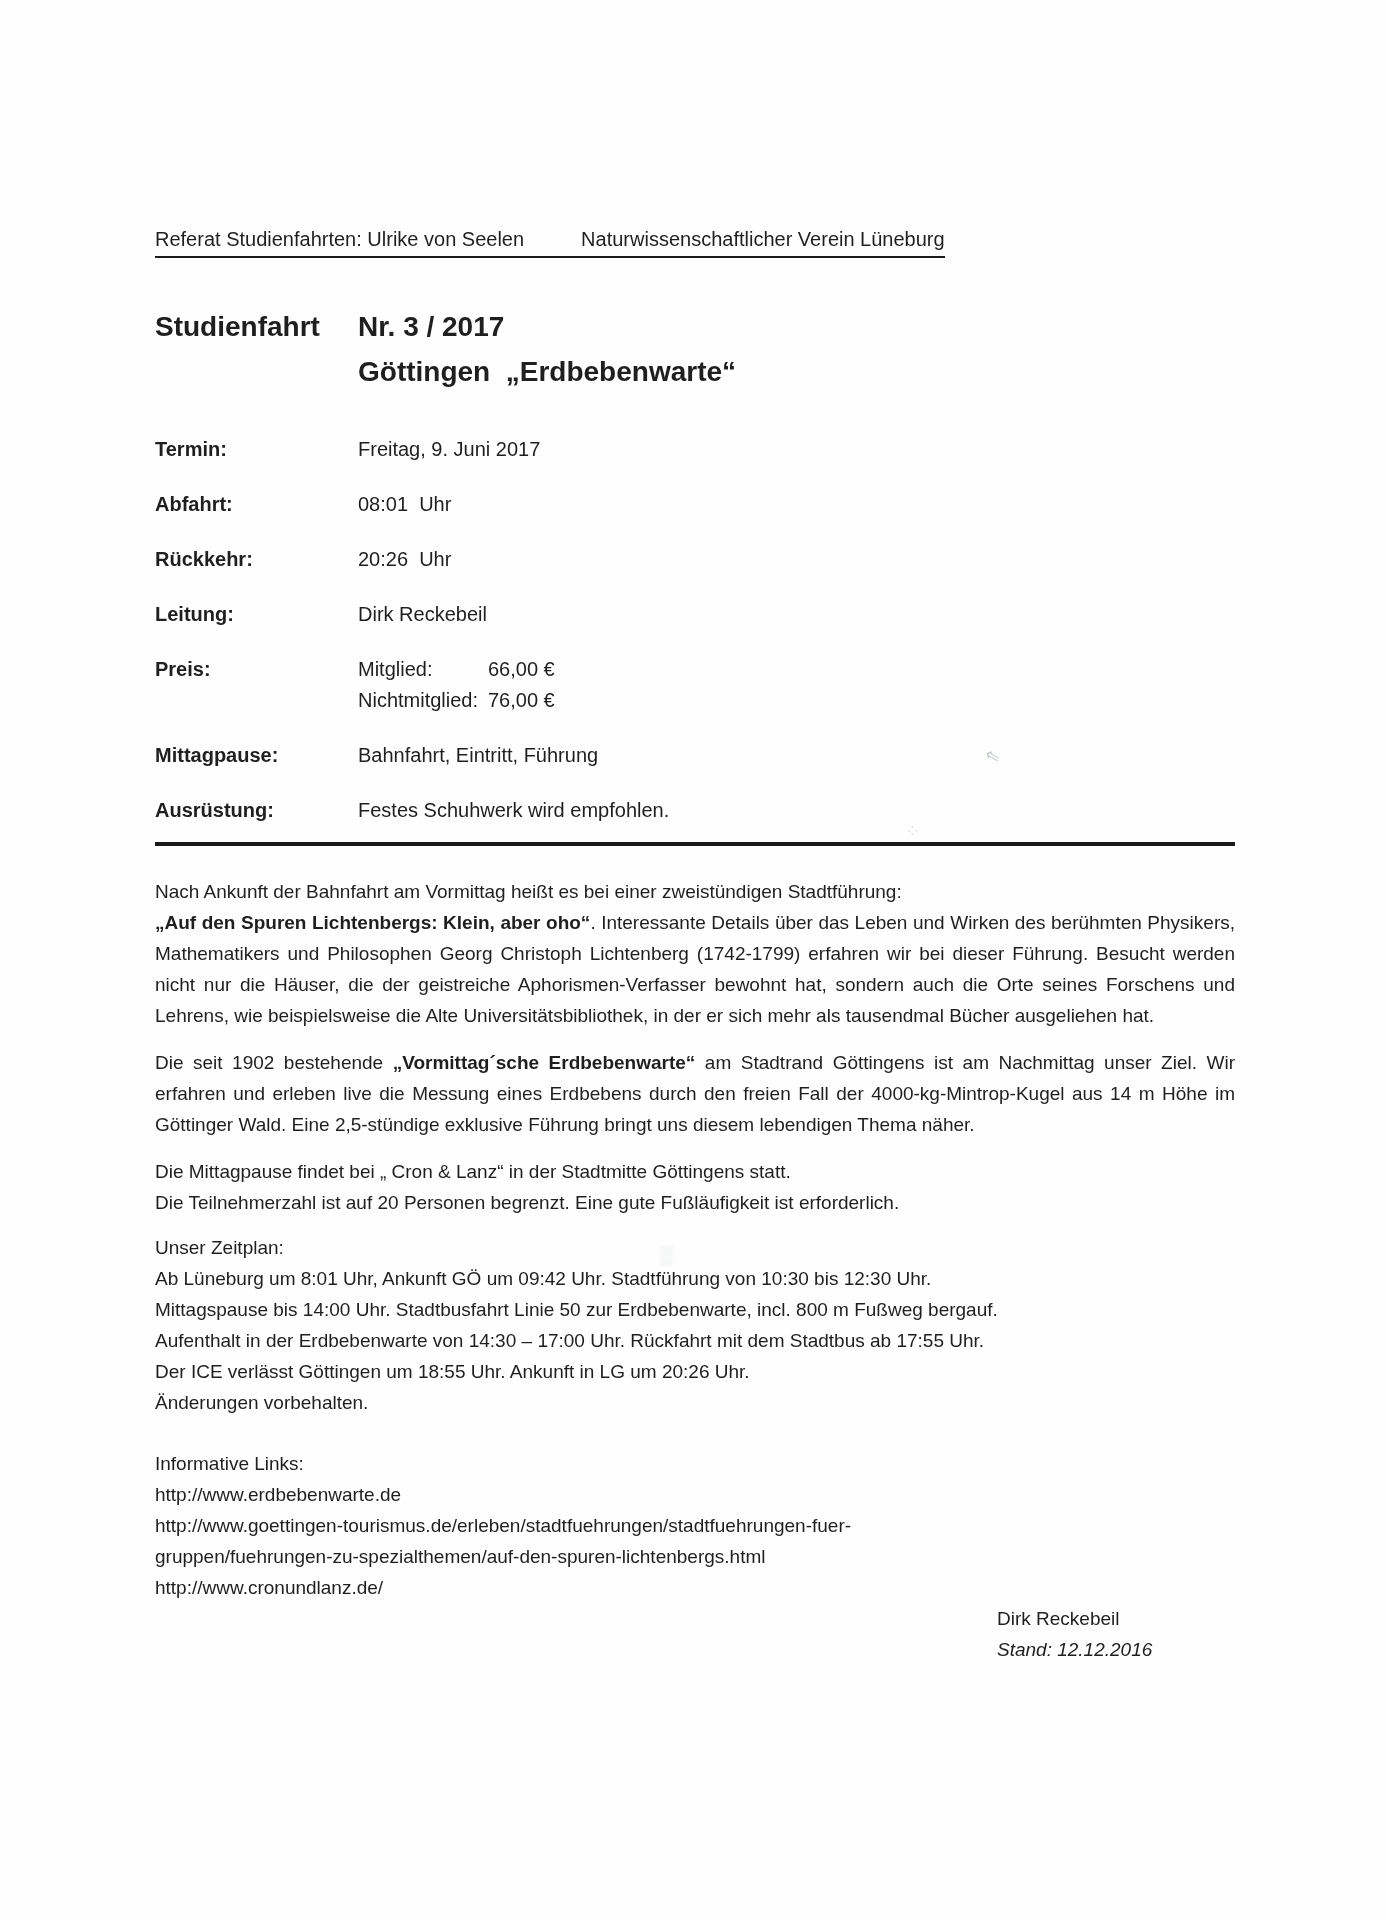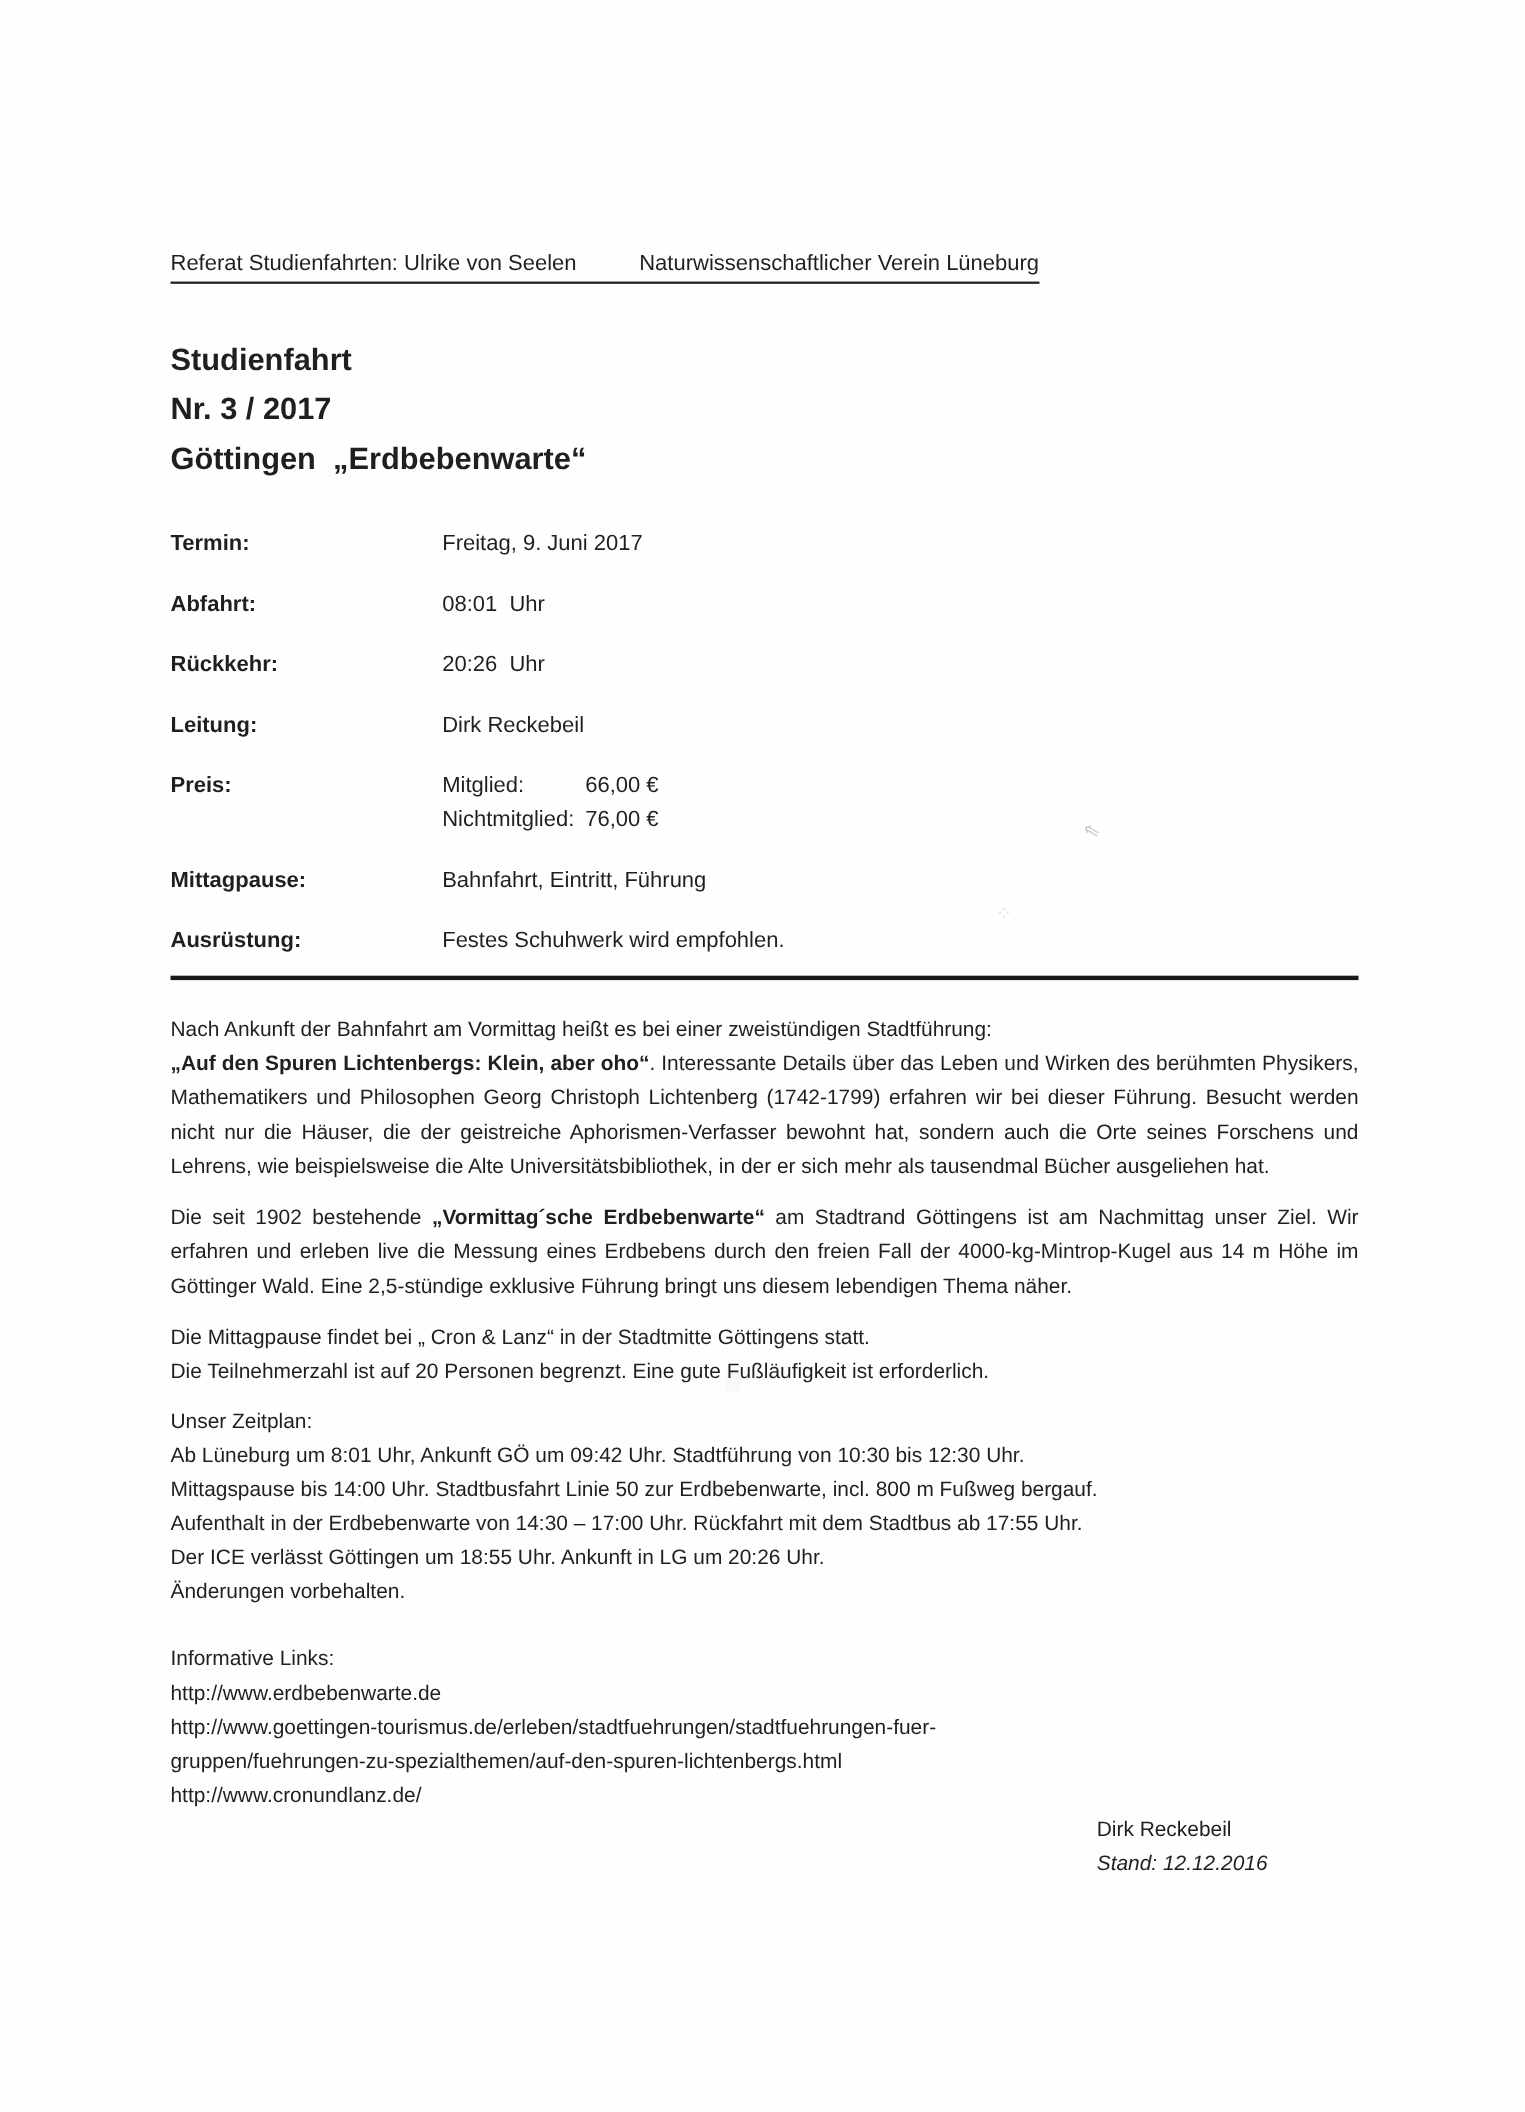--- a/index.html
+++ b/index.html
@@ -31,32 +31,30 @@
   }
   .doc-header .hdr-left { margin-right: 57px; }
 
   
   .title-row {
     display: flex;
     margin-top: 46px;
     font-weight: bold;
     font-size: 28px;
     line-height: 45px;
-    flex-direction: column;
   }
   .label-col {
     width: 203px;
     flex-shrink: 0;
   }
   .detail-row {
     display: flex;
     margin-top: 24px;
     font-size: 20px;
     line-height: 31px;
-    gap: 44px;
   }
   .detail-row.first { margin-top: 40px; }
   .detail-row .label-col { font-weight: bold; }
   .detail-row .value.bold { font-weight: normal; }
   .price-line { display: flex; }
   .price-name { width: 130px; flex-shrink: 0; }
 
   .rule {
     margin-top: 16px;
     height: 4px;

